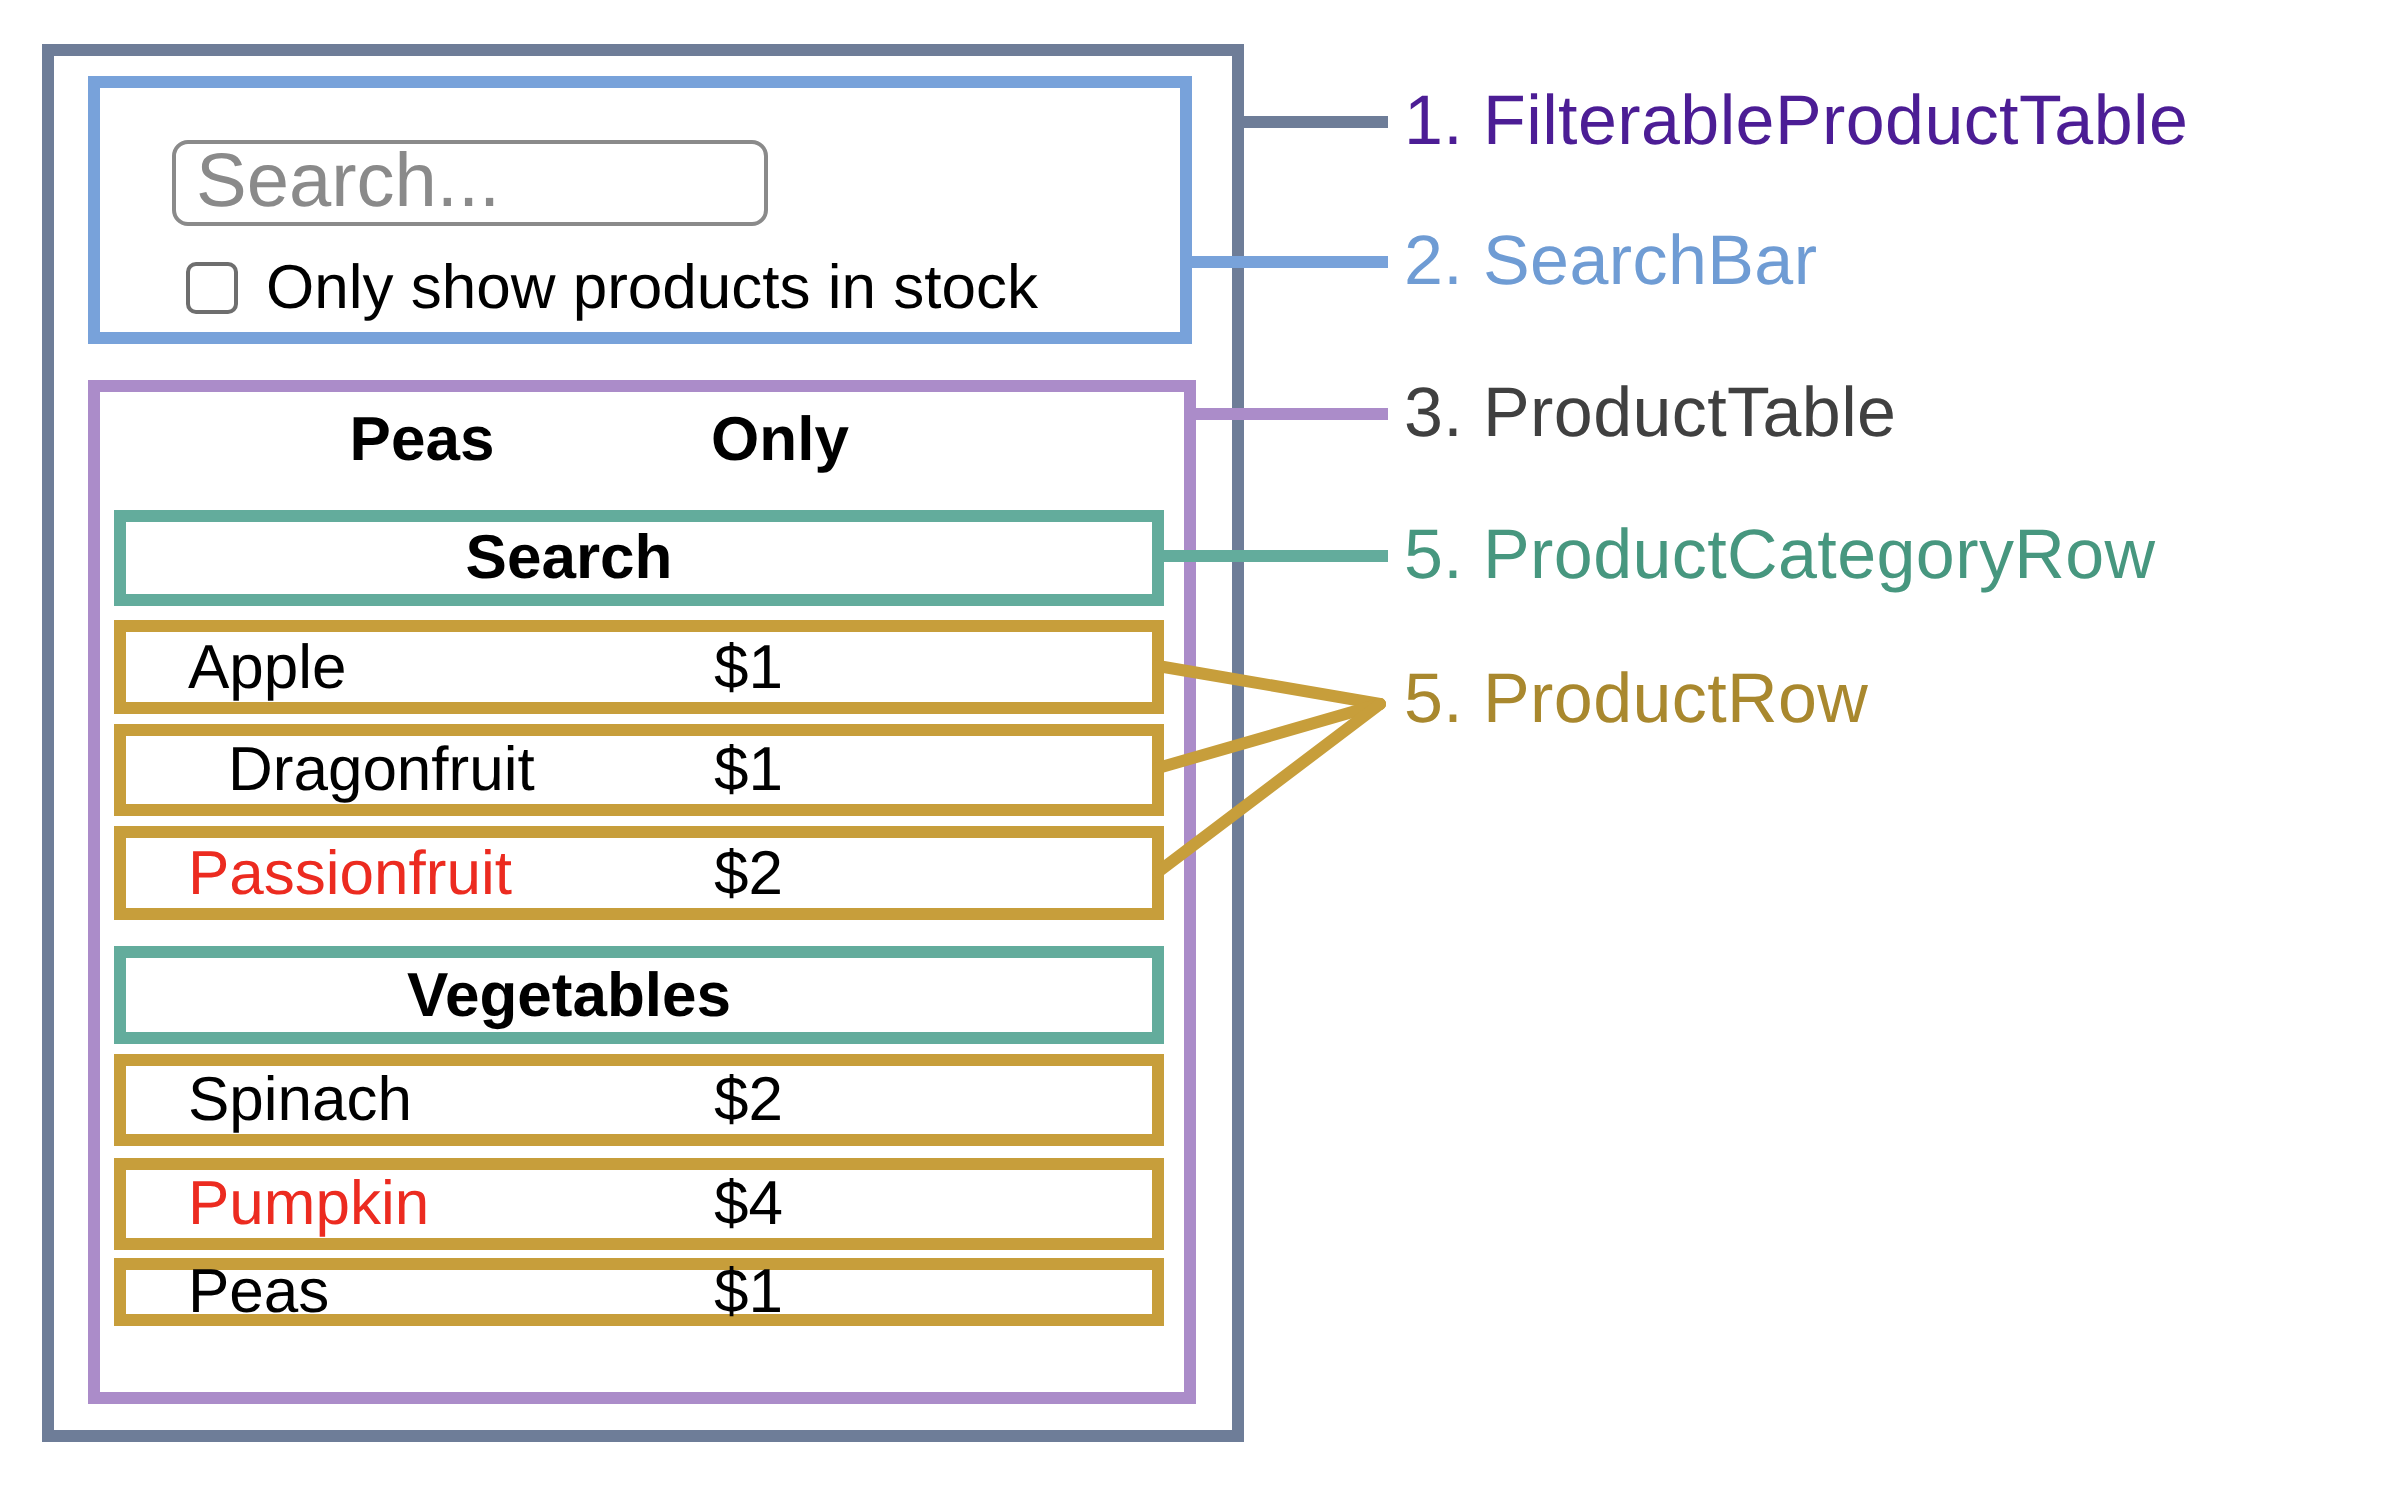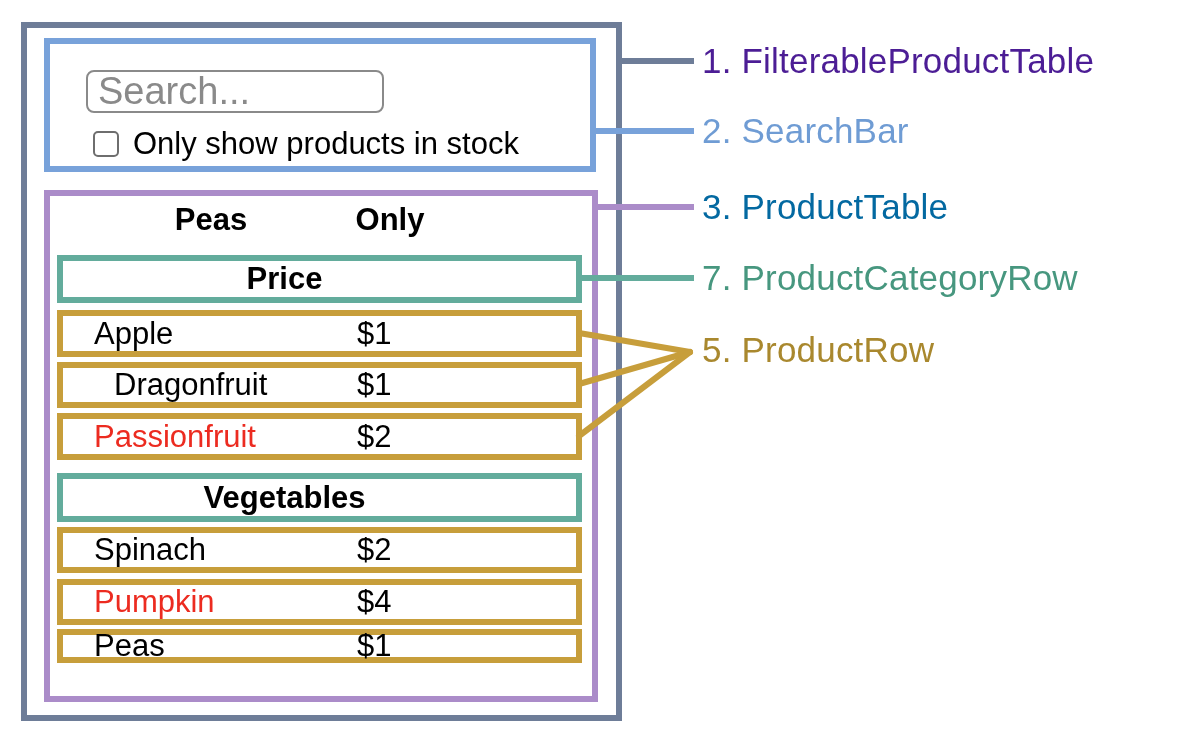--- a/index.html
+++ b/index.html
@@ -46,21 +46,21 @@
   <div class="abs search-box"></div>
   <input class="abs search-input" type="text" placeholder="Search..." style="">
   <div class="abs checkbox" role="checkbox" aria-checked="false"></div>
   <div class="abs checkbox-label">Only show products in stock</div>
 
   <div class="abs table-box"></div>
   <div class="abs col-header hdr-name">Peas</div>
   <div class="abs col-header hdr-price">Only</div>
 
   <div class="abs row cat-row" style="top:255px;height:48px;">
-    <span class="cat-text">Price</span>
+    <span class="cat-text">Search</span>
   </div>
 
   <div class="abs row prod-row" style="top:310px;height:47px;">
     <span class="prod-name">Apple</span>
     <span class="prod-price">$1</span>
   </div>
 
   <div class="abs row prod-row" style="top:362px;height:46px;padding-left:20px;">
     <span class="prod-name">Dragonfruit</span>
     <span class="prod-price">$1</span>
@@ -85,22 +85,22 @@
     <span class="prod-price">$4</span>
   </div>
 
   <div class="abs row prod-row" style="top:629px;height:34px;">
     <span class="prod-name">Peas</span>
     <span class="prod-price">$1</span>
   </div>
 
   <div class="abs legend-item" style="top: 41px; color: #4c1d95;">1. FilterableProductTable</div>
   <div class="abs legend-item" style="top: 111px; color: rgb(111, 156, 212);">2. SearchBar</div>
-  <div class="abs legend-item" style="top: 187px; color: #0369a1;">3. ProductTable</div>
-  <div class="abs legend-item" style="top: 258px; color: rgb(71, 151, 127);">7. ProductCategoryRow</div>
+  <div class="abs legend-item" style="top: 187px; color: #404040;">3. ProductTable</div>
+  <div class="abs legend-item" style="top: 258px; color: rgb(71, 151, 127);">5. ProductCategoryRow</div>
   <div class="abs legend-item" style="top: 330px; color: rgb(169, 136, 46);">5. ProductRow</div>
 
   <svg id="overlay" viewBox="0 0 1200 744">
     <line x1="616" y1="61" x2="694" y2="61" stroke-width="6" stroke="#6e7d98"></line>
     <line x1="592" y1="131" x2="694" y2="131" stroke-width="6" stroke="#78a2da"></line>
     <line x1="594" y1="207" x2="694" y2="207" stroke-width="6" stroke="#ab8cc9"></line>
     <line x1="576" y1="278" x2="694" y2="278" stroke-width="6" stroke="#63ac9c"></line>
     <line x1="579" y1="333" x2="690" y2="352" stroke-width="6" stroke-linecap="round" stroke="#c79e3b"></line>
     <line x1="579" y1="384" x2="690" y2="352" stroke-width="6" stroke-linecap="round" stroke="#c79e3b"></line>
     <line x1="579" y1="436" x2="690" y2="352" stroke-width="6" stroke-linecap="round" stroke="#c79e3b"></line>

